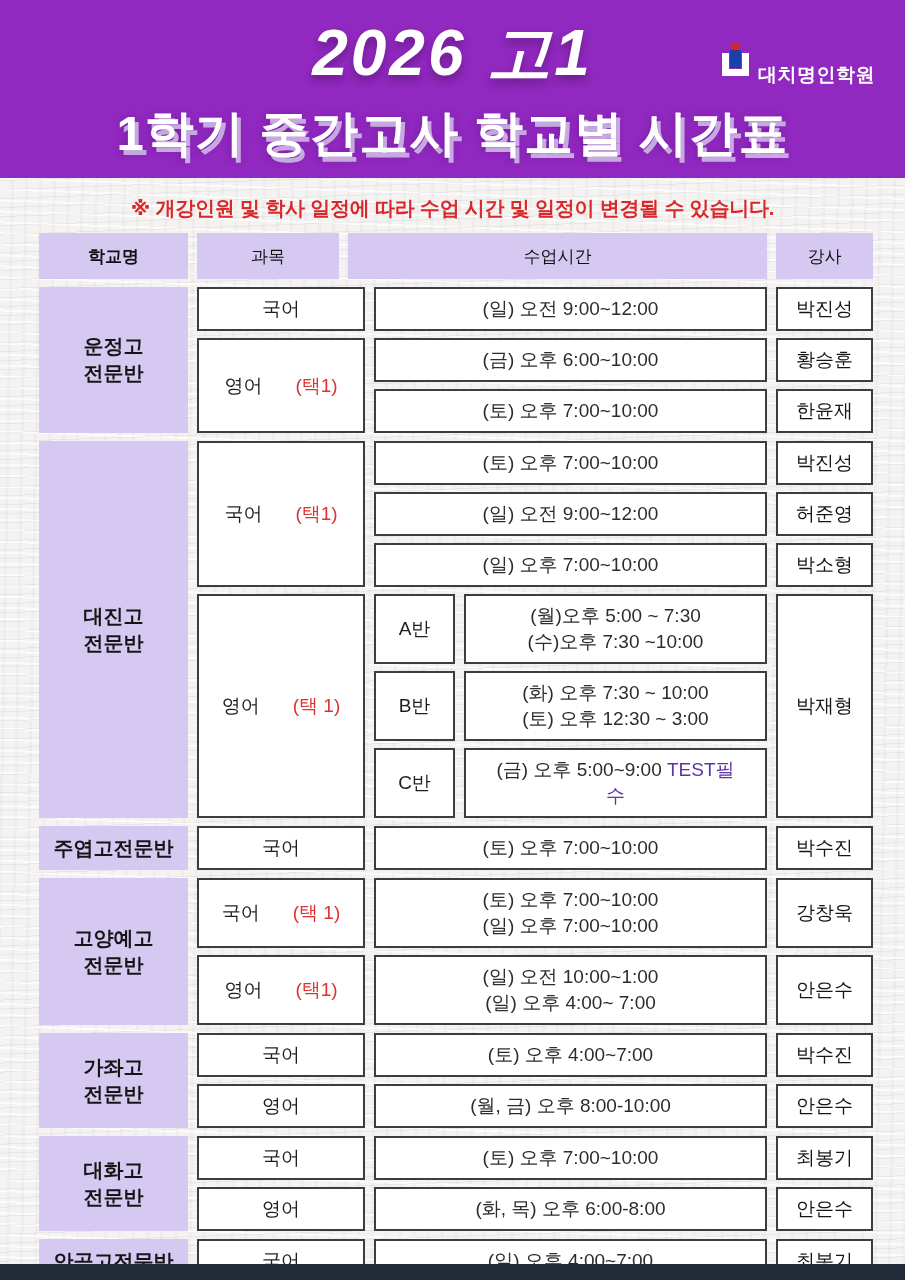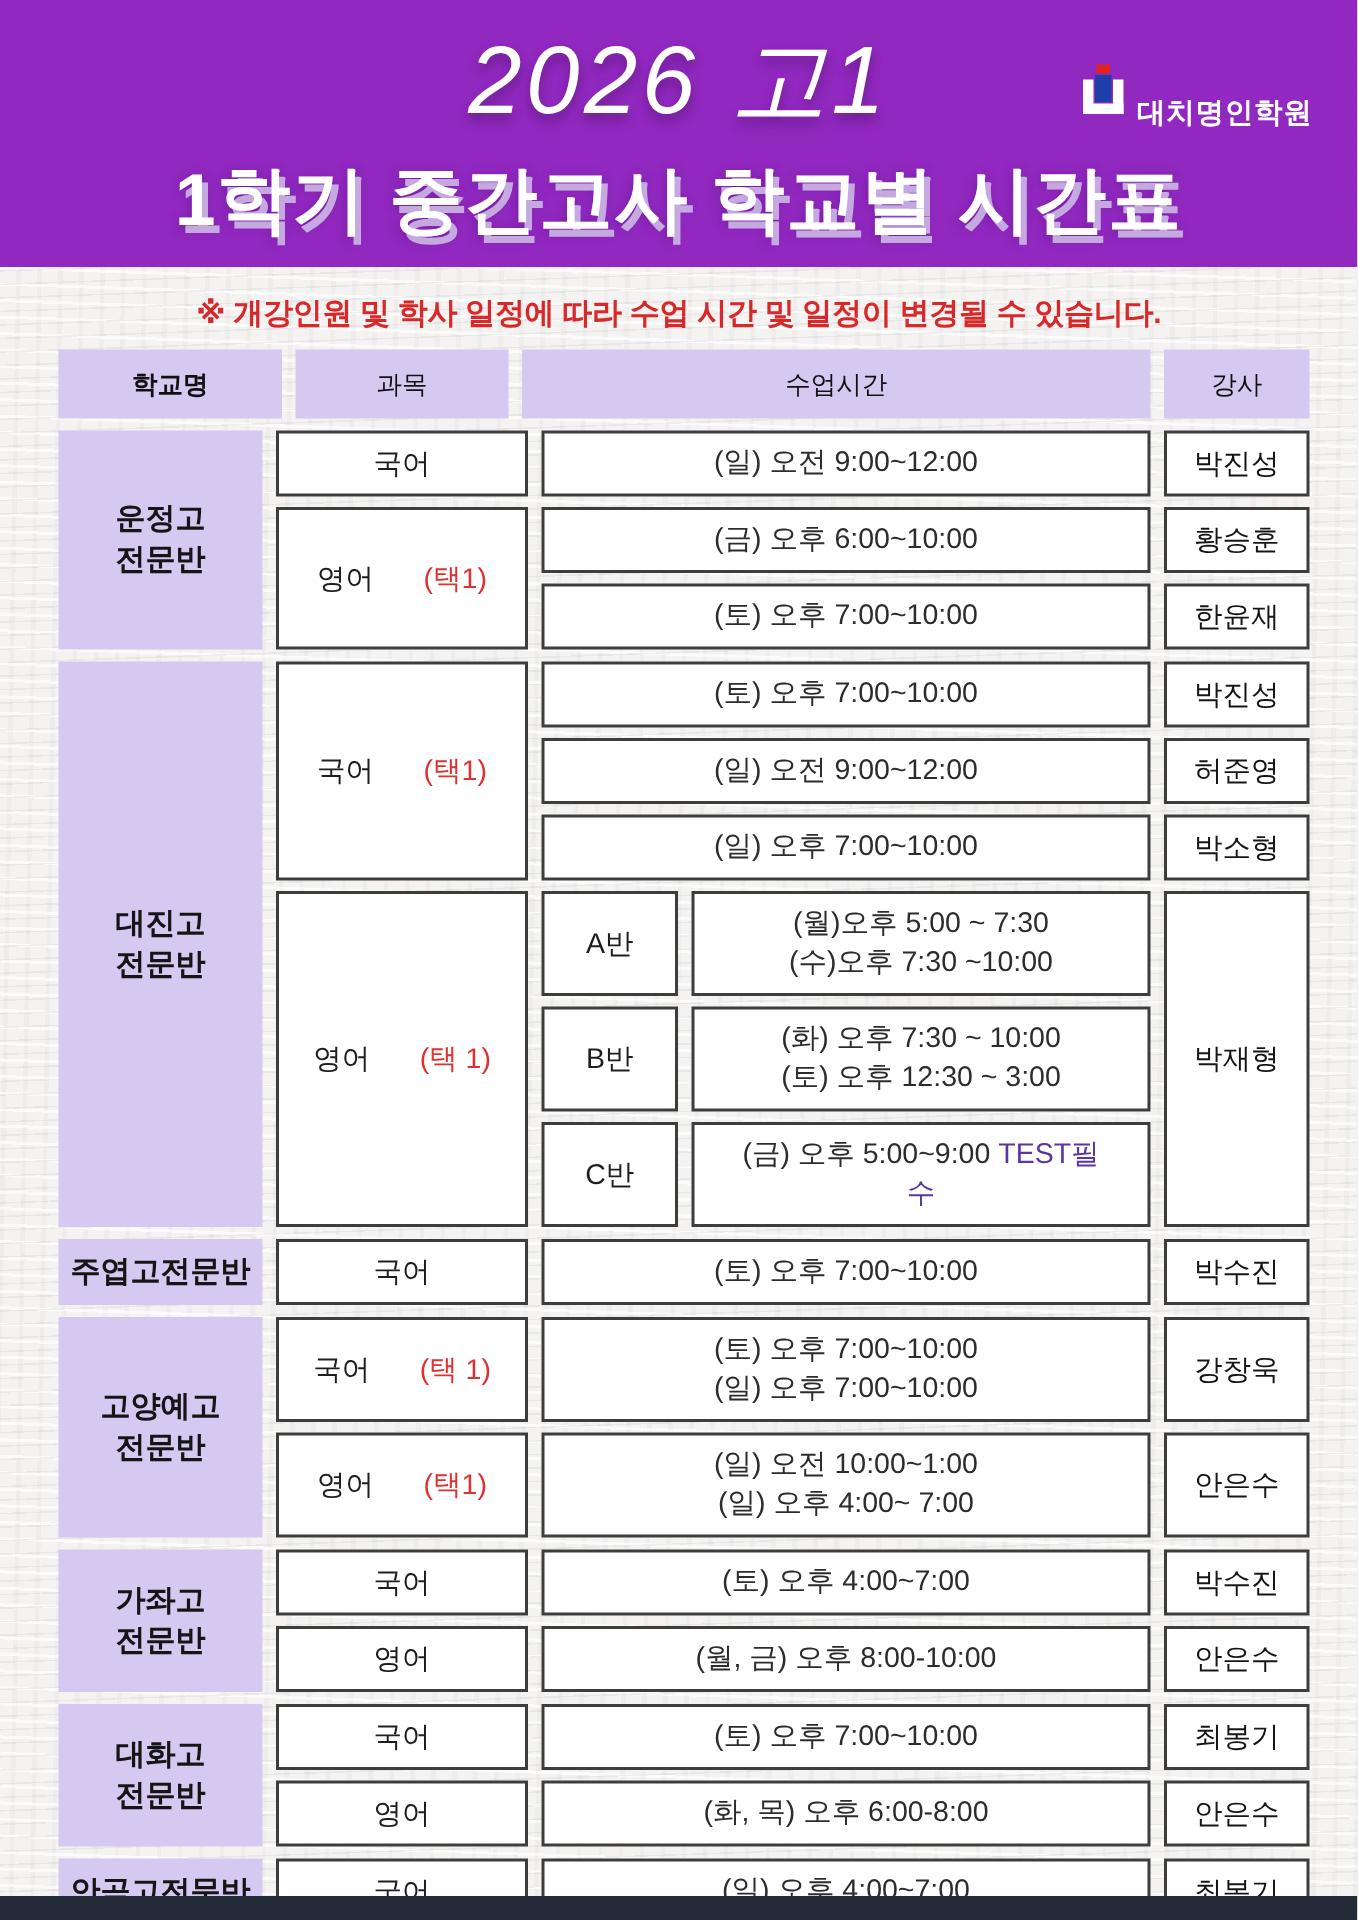--- a/index.html
+++ b/index.html
@@ -12,21 +12,21 @@
       repeating-linear-gradient(178deg, rgba(185,185,192,.20) 0 1px, transparent 1px 9px),
       repeating-linear-gradient(2deg, rgba(255,255,255,.65) 0 2px, transparent 2px 11px),
       repeating-linear-gradient(91deg, rgba(195,195,202,.12) 0 3px, transparent 3px 14px);
   }
   
   .hero {
     position:relative; width:100%; height:178px; background:#9128c0;
     text-align:center; color:#ffffff; padding-top:10px;
   }
   .hero-title {
-    font-size:64px; font-weight:400; font-style:italic; letter-spacing:3px;
+    font-size:64px; font-weight:700; font-style:italic; letter-spacing:3px;
     text-shadow:0 5px 8px rgba(0,0,0,.28);
   }
   .hero-subtitle {
     margin-top:4px; font-size:49px; font-weight:800; letter-spacing:1px;
     text-shadow:4px 5px 0 rgba(208,193,232,.85), 0 2px 8px rgba(55,0,85,.35);
     white-space:nowrap;
   }
   .logo { position:absolute; top:30px; right:30px; display:flex; align-items:center; gap:9px; }
   .logo-icon { position:relative; width:27px; height:33px; }
   .logo-u { position:absolute; left:0; bottom:0; width:27px; height:23px;
@@ -46,32 +46,32 @@
     background:#d5c9f2; height:46px; display:flex; align-items:center; justify-content:center;
     font-size:17px; color:#111;
   }
   .th-school { width:149px; font-weight:700; }
   .th-subject { width:142px; font-weight:500; }
   .th-time { flex:1; font-weight:500; }
   .th-teacher { width:97px; font-weight:500; }
   .tbody { display:flex; flex-direction:column; gap:8px; }
   .block { display:flex; gap:9px; }
   .school-cell {
-    width:136px; background:#d5c9f2; display:flex; align-items:center; justify-content:center;
+    width:149px; background:#d5c9f2; display:flex; align-items:center; justify-content:center;
     text-align:center; font-size:20px; font-weight:700; color:#151515; line-height:1.35;
     white-space:pre-line; padding:4px;
   }
   .groups { flex:1; display:flex; flex-direction:column; gap:7px; }
   .group { display:flex; gap:9px; }
   .box { background:#fff; border:2px solid #3d3d3d; display:flex; align-items:center; justify-content:center; }
   .subject-cell { width:168px; font-size:19px; color:#1e1e1e; gap:5px; padding:4px; flex-wrap:wrap; text-align:center; }
   .tag { color:#e03131;margin-left:28px; }
   .rows { flex:1; display:flex; flex-direction:column; gap:7px; }
   .row { display:flex; gap:9px; flex:1; }
-  .label-cell { width:91px; min-height:41px; font-size:19px; color:#1e1e1e; }
+  .label-cell { width:81px; min-height:41px; font-size:19px; color:#1e1e1e; }
   .time-cell {
     flex:1; min-height:41px; flex-direction:column; padding:7px 23px;
     font-size:19px; color:#2c2c2c; line-height:26px; text-align:center;
   }
   .teacher-cell { width:97px; min-height:41px; font-size:19px; color:#151515; }
   .suffix { color:#5b34a5; }
   
   .footer-bar { position:absolute; left:0; bottom:0; width:100%; height:16px; background:#232b38; }
 </style>
 </head>

